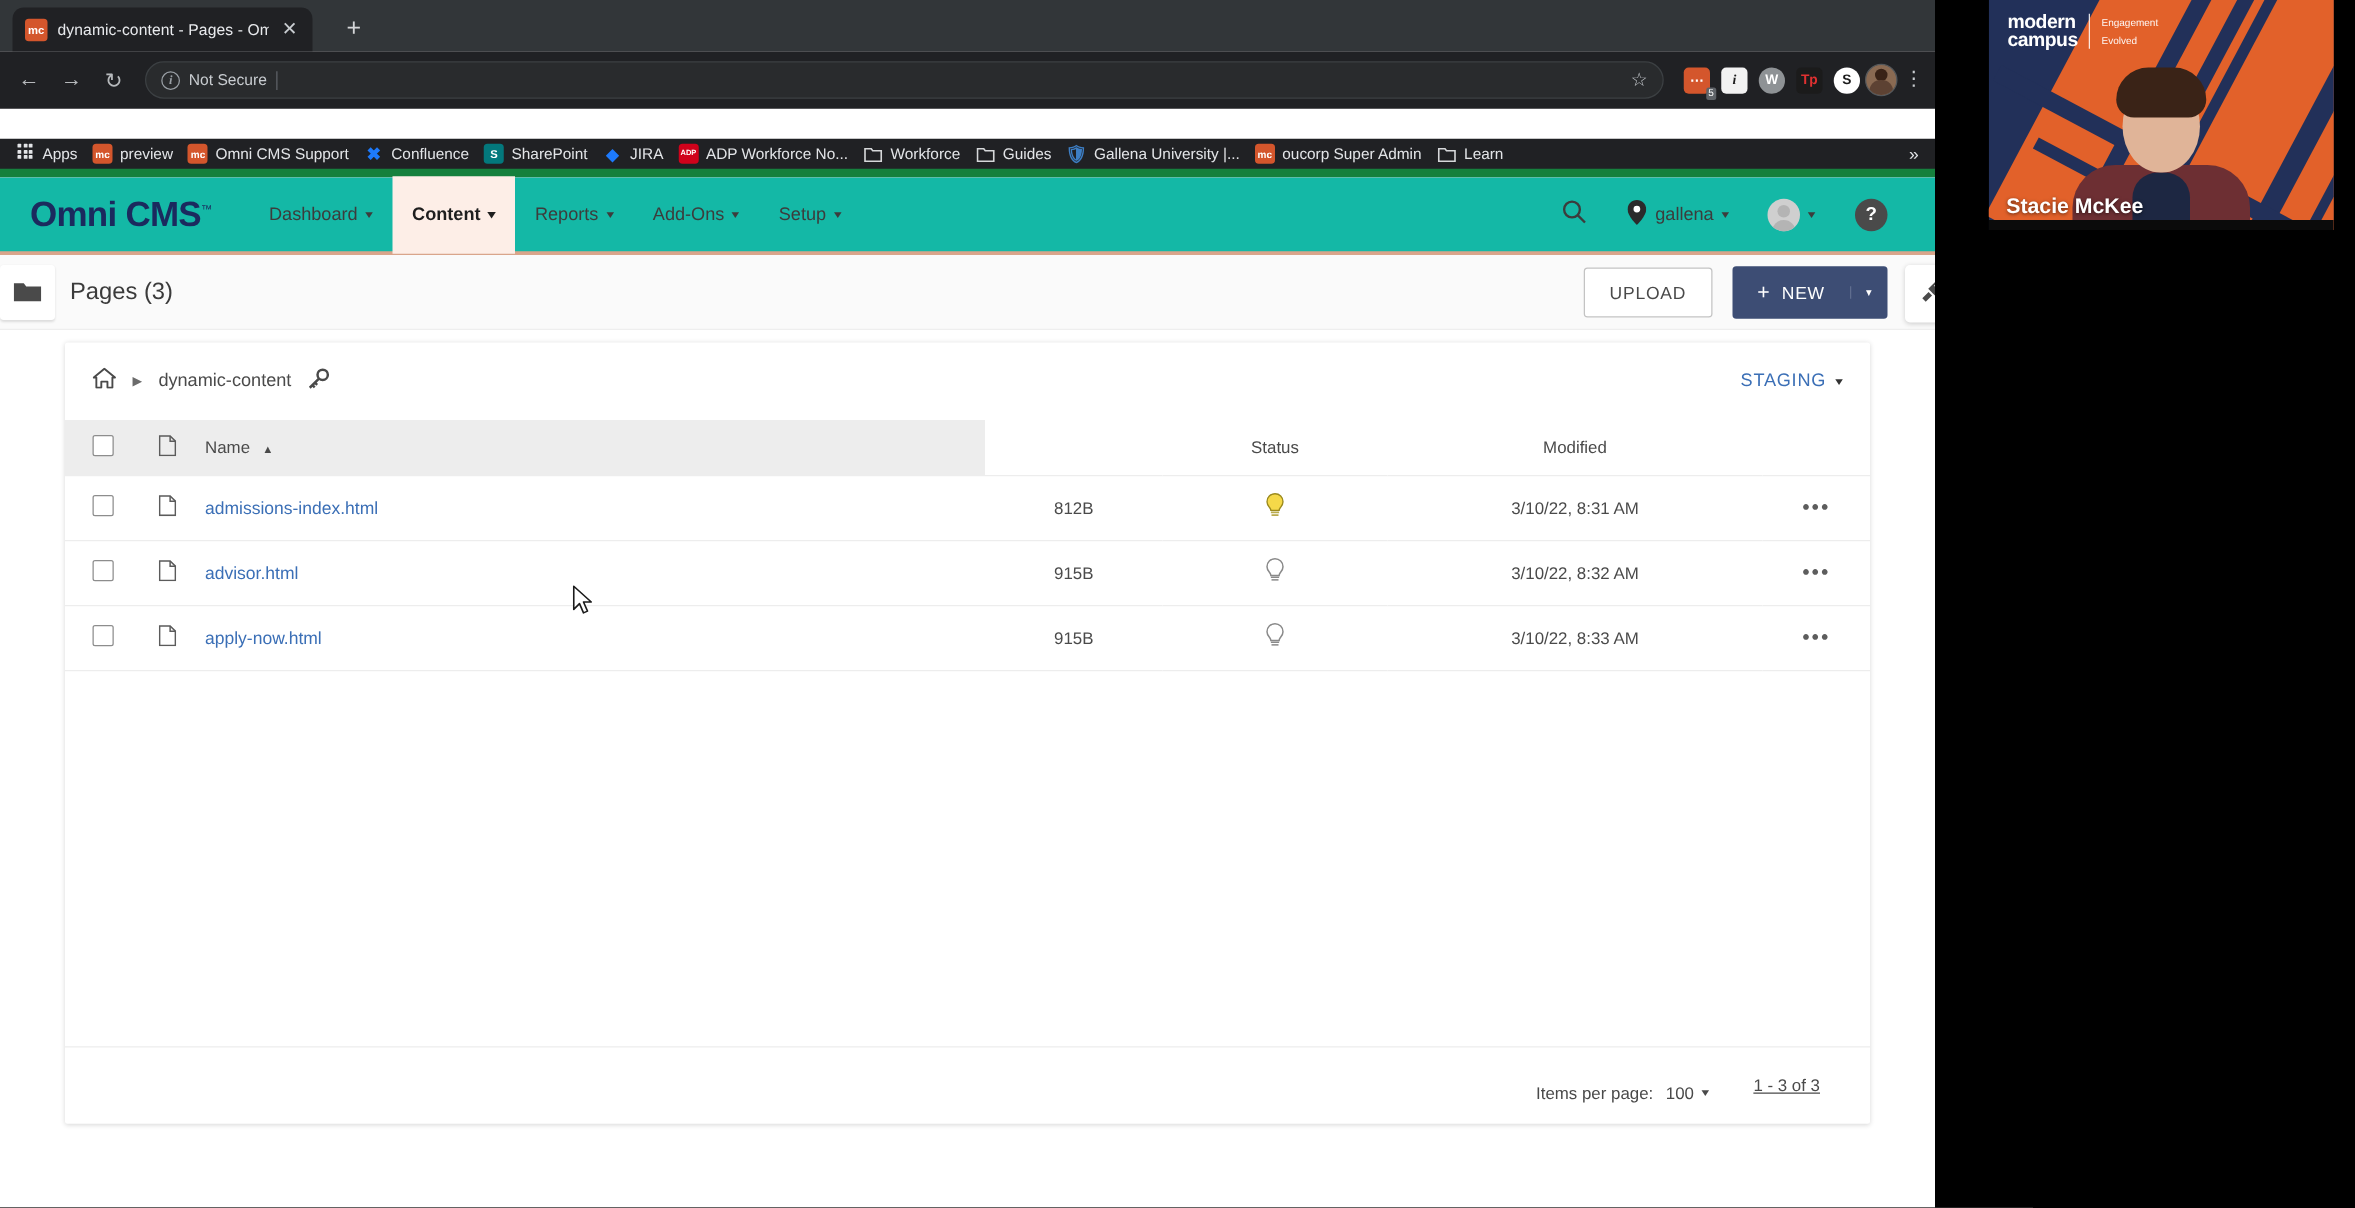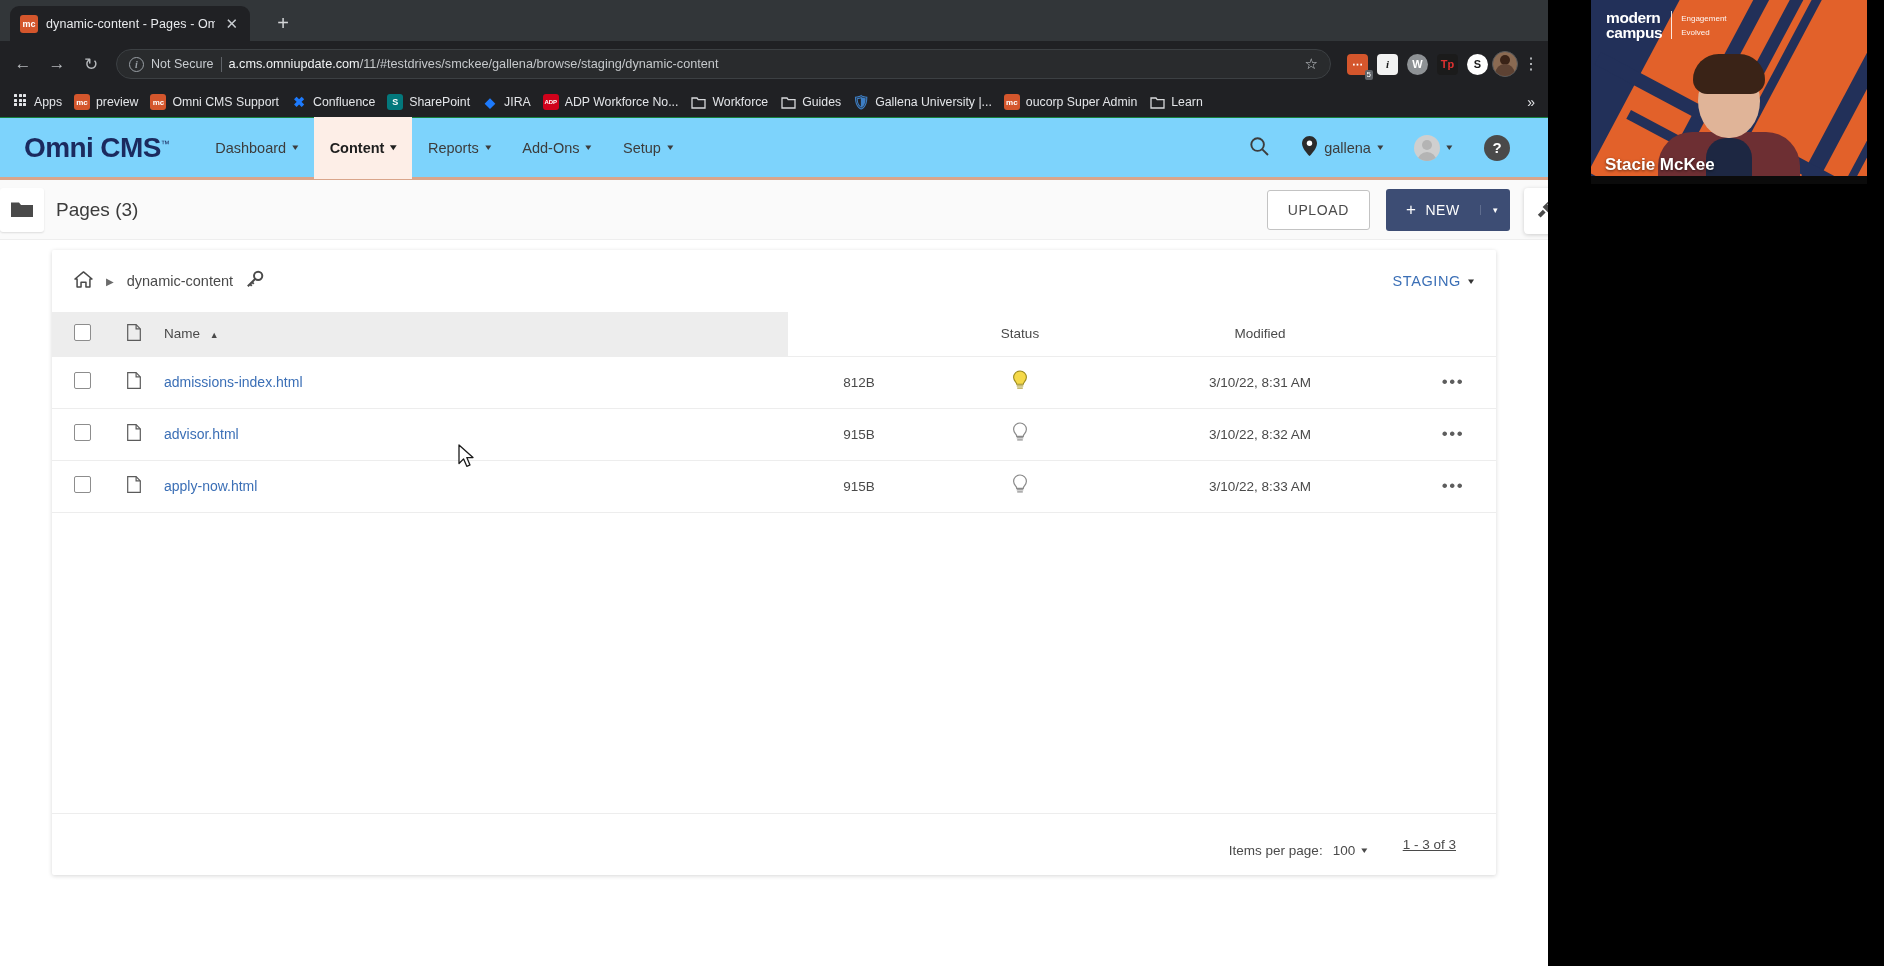--- a/index.html
+++ b/index.html
@@ -65,36 +65,36 @@
     position:absolute; right:-5px; bottom:-5px; background:#5f6368; color:#fff;
     font-size:8px; border-radius:2px; padding:0 2px; line-height:10px; font-weight:400;
   }
   .avatar-btn { width:26px; height:26px; border-radius:50%; overflow:hidden;
     background:#8a6a52; border:1.5px solid #55585b; flex:0 0 auto; position:relative; }
   .kebab { color:#c8ccd0; font-size:16px; letter-spacing:0; line-height:14px;
     width:18px; text-align:center; flex:0 0 auto; }
 
   .bookmarks {
     background:#202124; height:31px; display:flex; align-items:center;
-    padding:0 9px; gap:0; border-bottom:1px solid #15803d; overflow:hidden;
+    padding:0 9px; gap:0; border-bottom:7px solid #15803d; overflow:hidden;margin-top:24px;
   }
   .bm { display:flex; align-items:center; gap:6px; padding:0 9px 0 3px; height:24px;
         color:#e3e5e8; font-size:12.3px; white-space:nowrap; }
   .bm-ico { width:16px; height:16px; flex:0 0 auto; display:flex;
             align-items:center; justify-content:center; font-size:9px; font-weight:700;
             border-radius:3px; color:#fff; }
   .grid-ico { display:grid; grid-template-columns:repeat(3,3px); grid-template-rows:repeat(3,3px);
               gap:1.5px; }
   .grid-ico i { background:#e3e5e8; width:3px; height:3px; border-radius:0.5px; display:block; }
   .chev-more { color:#e3e5e8; font-size:14px; margin-left:auto; padding-right:4px; }
 
   
   .app { background:#fff; height:779px; position:relative; }
   .appbar {
-    height:62px; background:#7dd3fc; display:flex; align-items:center;
+    height:62px; background:#14b8a6; display:flex; align-items:center;
     padding:0 0 0 24px; border-bottom:3px solid #d9a58b; position:relative;
   }
   .logo { font-size:28px; font-weight:700; color:#1b2a5e; letter-spacing:-0.6px;
           font-family:"Liberation Sans", sans-serif; position:relative; }
   .logo sup { font-size:9px; vertical-align:super; font-weight:400; }
   .mainnav { display:flex; align-items:stretch; height:62px; margin-left:30px; }
   .navitem {
     display:flex; align-items:center; gap:7px; padding:0 16px;
     font-size:14.5px; color:#3c3c3c; height:62px;
   }
@@ -226,21 +226,20 @@
 
     <div class="chrome-toolbar">
       <div class="nav-btn">←</div>
       <div class="nav-btn">→</div>
       <div class="nav-btn">↻</div>
 
       <div class="omnibox">
         <div class="info-icon">i</div>
         <div class="notsecure">Not Secure</div>
         <div class="omni-sep"></div>
-        <div class="url"><span class="host">a.cms.omniupdate.com</span><span>/11/#testdrives/smckee/gallena/browse/staging/dynamic-content</span></div>
         <div class="star">☆</div>
       </div>
 
       <div class="ext-icons">
         <div class="ext" style="background:#d4562c;color:#fff">⋯<span class="ext-badge">5</span></div>
         <div class="ext" style="background:#f2f2f2;color:#1b1b1b;font-style:italic;font-family:'Liberation Serif',serif">i</div>
         <div class="ext" style="background:#8e9295;color:#fff;border-radius:50%">W</div>
         <div class="ext" style="background:#1b1b1b;color:#e03131">Tp</div>
         <div class="ext" style="background:#fff;color:#1b1b1b;border-radius:50%">S</div>
       </div>

